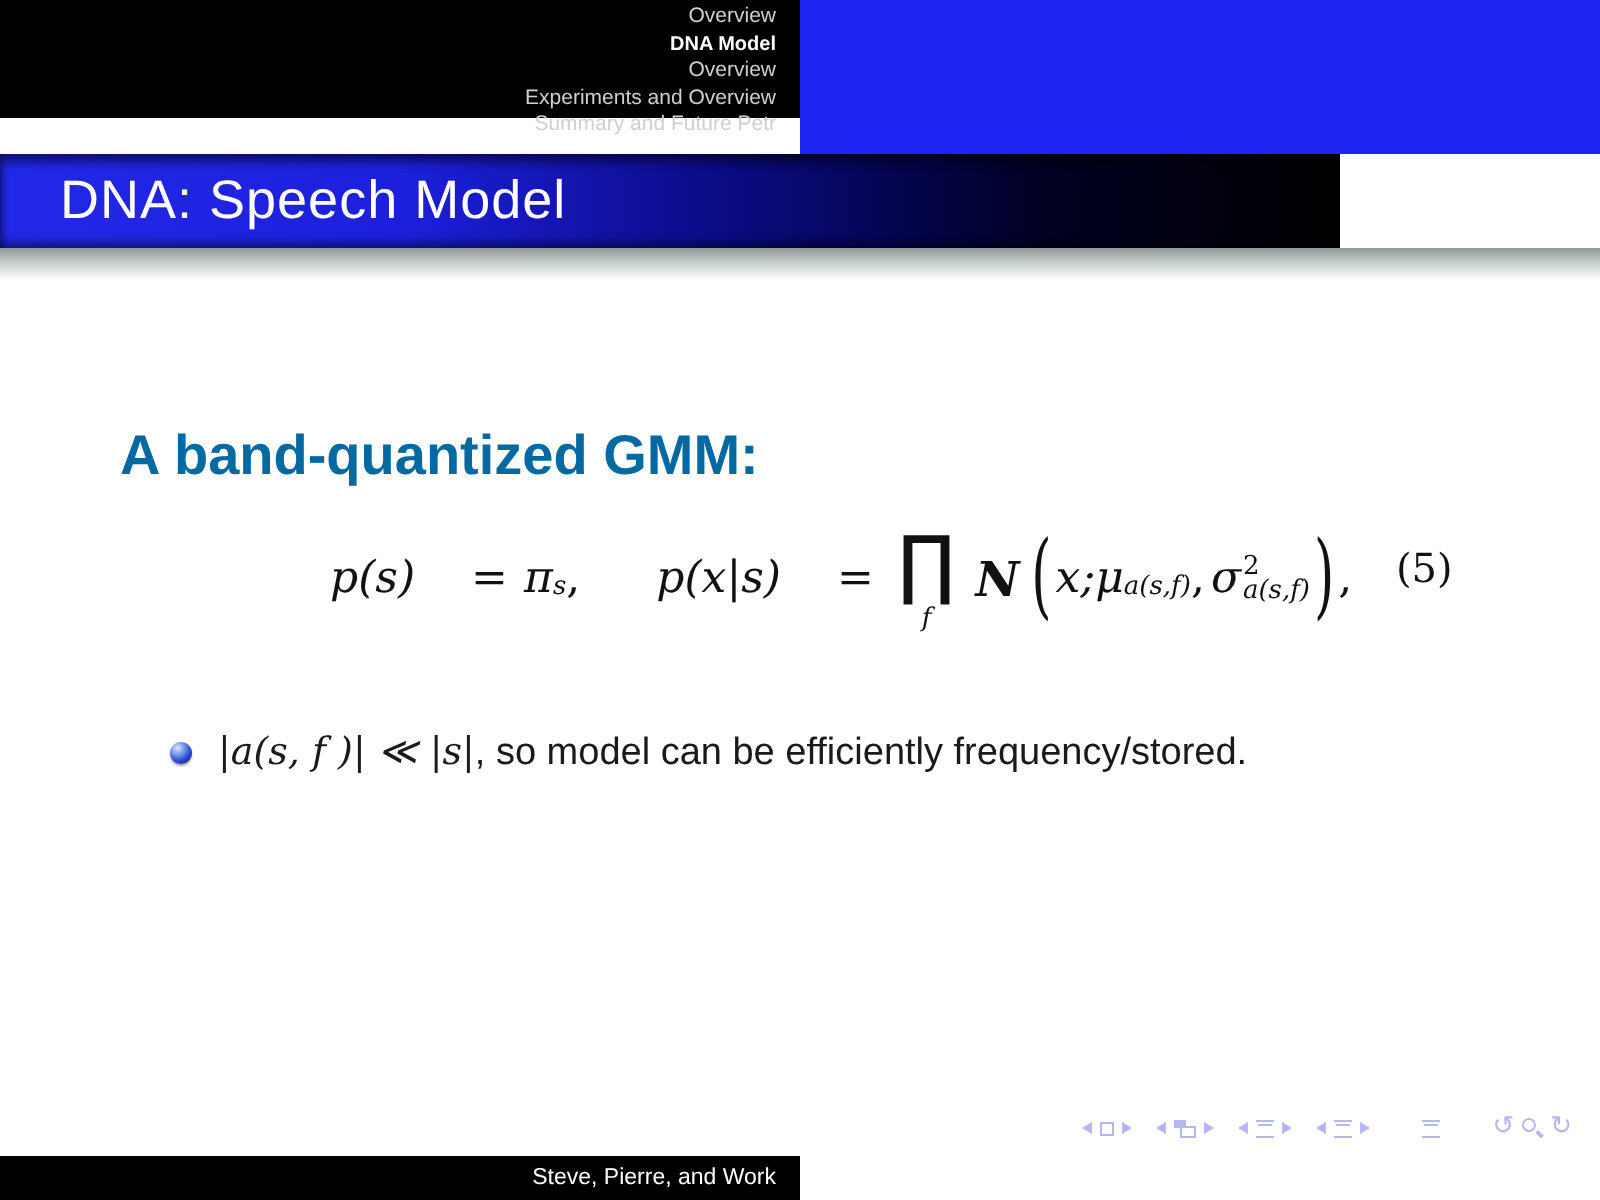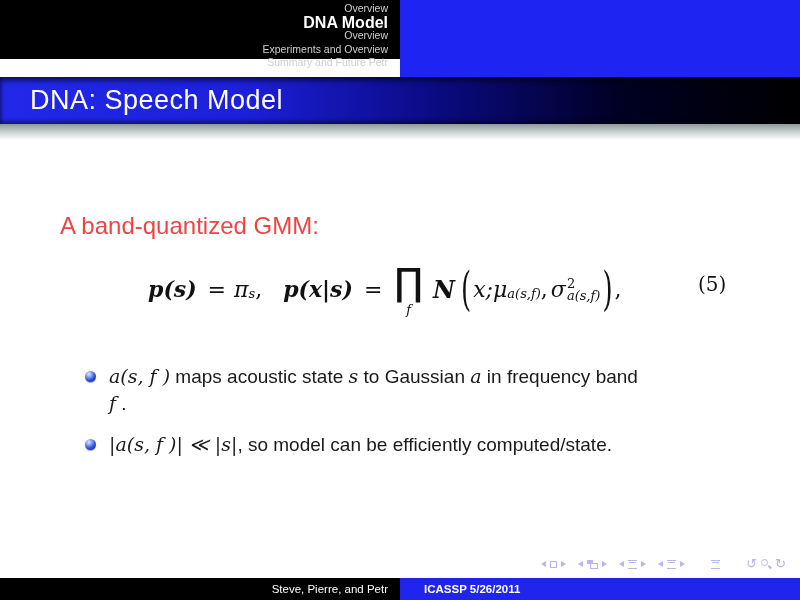--- a/index.html
+++ b/index.html
@@ -5,38 +5,38 @@
   html,body{margin:0;padding:0;background:#ffffff;}
   .slide{position:relative;width:800px;height:600px;background:#ffffff;overflow:hidden;
          font-family:"Liberation Sans",sans-serif;}
 
   
   .top-header{position:absolute;left:0;top:0;width:800px;height:59px;background:#000000;}
   .top-header-blue{position:absolute;left:400px;top:0;width:400px;height:77px;background:#1e24f2;}
   .nav-list{position:absolute;top:2px;right:412px;text-align:right;color:#cfcfcf;
             font-size:10.5px;line-height:13.5px;white-space:nowrap;}
   .nav-item{cursor:pointer;}
-  .nav-item.active{color:#ffffff;font-weight:bold;font-size:16px;}
+  .nav-item.active{color:#ffffff;font-weight:bold;font-size:10px;}
 
   
-  .title-bar{position:absolute;left:0;top:77px;width:800px;height:47px;
+  .title-bar{position:absolute;left:0;top:77px;width:670px;height:47px;
              background:linear-gradient(90deg,#2228e8 0%,#1c20dc 30%,#0a0a80 55%,#000022 78%,#000000 100%);
              box-shadow:inset 0 4px 5px rgba(0,0,10,.55), inset 0 -3px 4px rgba(0,0,10,.45);
              display:flex;align-items:center;}
   .frame-title{color:#ffffff;font-size:27px;letter-spacing:.5px;padding-left:30px;}
   .title-shadow{position:absolute;left:0;top:124px;width:800px;height:16px;
                 background:linear-gradient(to bottom,#8f9898 0%,#c6cccc 45%,#ffffff 100%);}
 
   
-  .heading{position:absolute;left:60px;top:212px;font-size:24px;font-weight:normal;color:#ef4444;}
+  .heading{position:absolute;left:60px;top:212px;font-size:28px;font-weight:bold;color:#0369a1;}
 
   .equation{position:absolute;left:145px;top:250px;height:78px;display:flex;align-items:center;
             font-family:"DejaVu Serif",serif;font-size:22px;color:#111111;}
   .mi{font-style:italic;}
-  .tok{margin:0 3px;font-weight:bold;}
+  .tok{margin:0 20px;}
   .rel{margin:0 8px;}
   sub.eqsub{font-size:13px;font-style:italic;position:relative;top:4px;}
   .gap{display:inline-block;width:18px;}
   .prod-wrap{display:flex;flex-direction:column;align-items:center;margin:0 4px;}
   .prod{font-family:"DejaVu Sans",sans-serif;font-size:38px;line-height:40px;}
   .prod-sub{font-size:13px;font-style:italic;line-height:13px;margin-top:1px;}
   .scriptN{font-style:italic;font-weight:bold;font-size:24px;margin:0 4px 0 6px;}
   .bigparen{font-size:26px;transform:scaleY(1.8);display:inline-block;margin:0 2px;font-weight:300;}
   .supsub{display:inline-flex;flex-direction:column;align-items:flex-start;font-size:13px;
           line-height:12px;position:relative;top:1px;margin-left:1px;}
@@ -133,25 +133,21 @@
       <span class="ss-sub">a(s,f)</span>
     </span>
     <span class="bigparen">)</span>
     <span>,</span>
   </div>
   <div class="eq-number">(5)</div>
 
   <div class="bullets" id="bullets">
       <div class="bullet-row">
         <span class="bullet-ball"></span>
-        <div class="bullet-text"><span class="math">a(s, f )</span><span> maps acoustic state </span><span class="math">s</span><span> to Gaussian </span><span class="math">a</span><span> in frequency band</span><br><span class="math">f</span><span> .</span></div>
-      </div>
-      <div class="bullet-row">
-        <span class="bullet-ball"></span>
-        <div class="bullet-text"><span class="math">|a(s, f )| ≪ |s|</span><span>, so model can be efficiently computed/state.</span></div>
+        <div class="bullet-text"><span class="math">|a(s, f )| ≪ |s|</span><span>, so model can be efficiently frequency/stored.</span></div>
       </div>
     </div>
 
   <div class="navsyms" id="navsyms">
       <div class="navgroup">
         <span class="sym tri-left"></span>
         <span class="sym square"></span>
         <span class="sym tri-right"></span>
       </div>
       <div class="navgroup">
@@ -173,17 +169,16 @@
         <span class="sym lines"></span>
       </div>
       <div class="navgroup gap-before">
         <span class="sym arrow-glyph">↺</span>
         <span class="sym magnifier"></span>
         <span class="sym arrow-glyph">↻</span>
       </div>
     </div>
 
   <div class="footer">
-    <div class="footer-left">Steve, Pierre, and Petr</div>
-    <div class="footer-right">ICASSP 5/26/2011</div>
+    <div class="footer-left">Steve, Pierre, and Work</div>
   </div>
 
 </div>
 
 </body></html>

